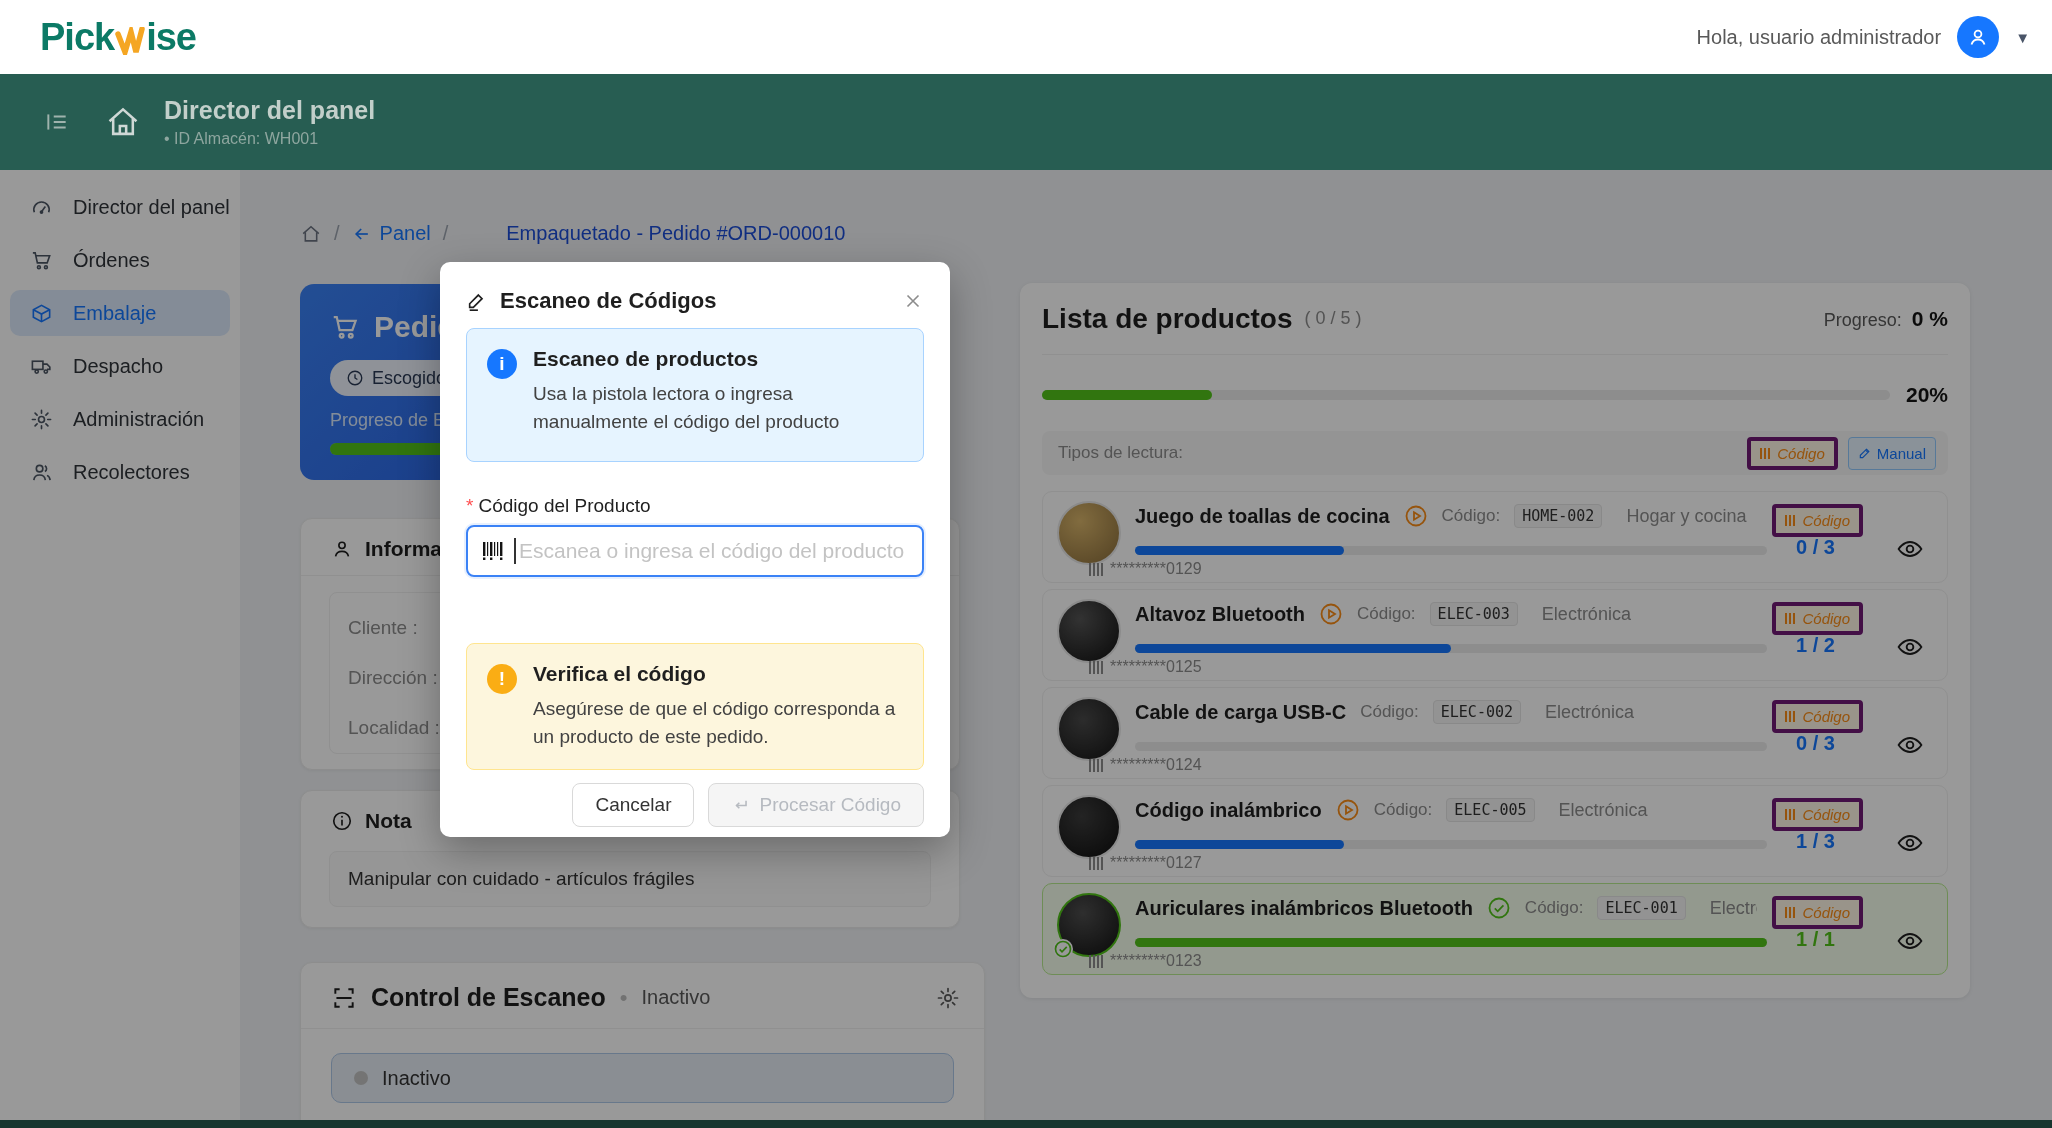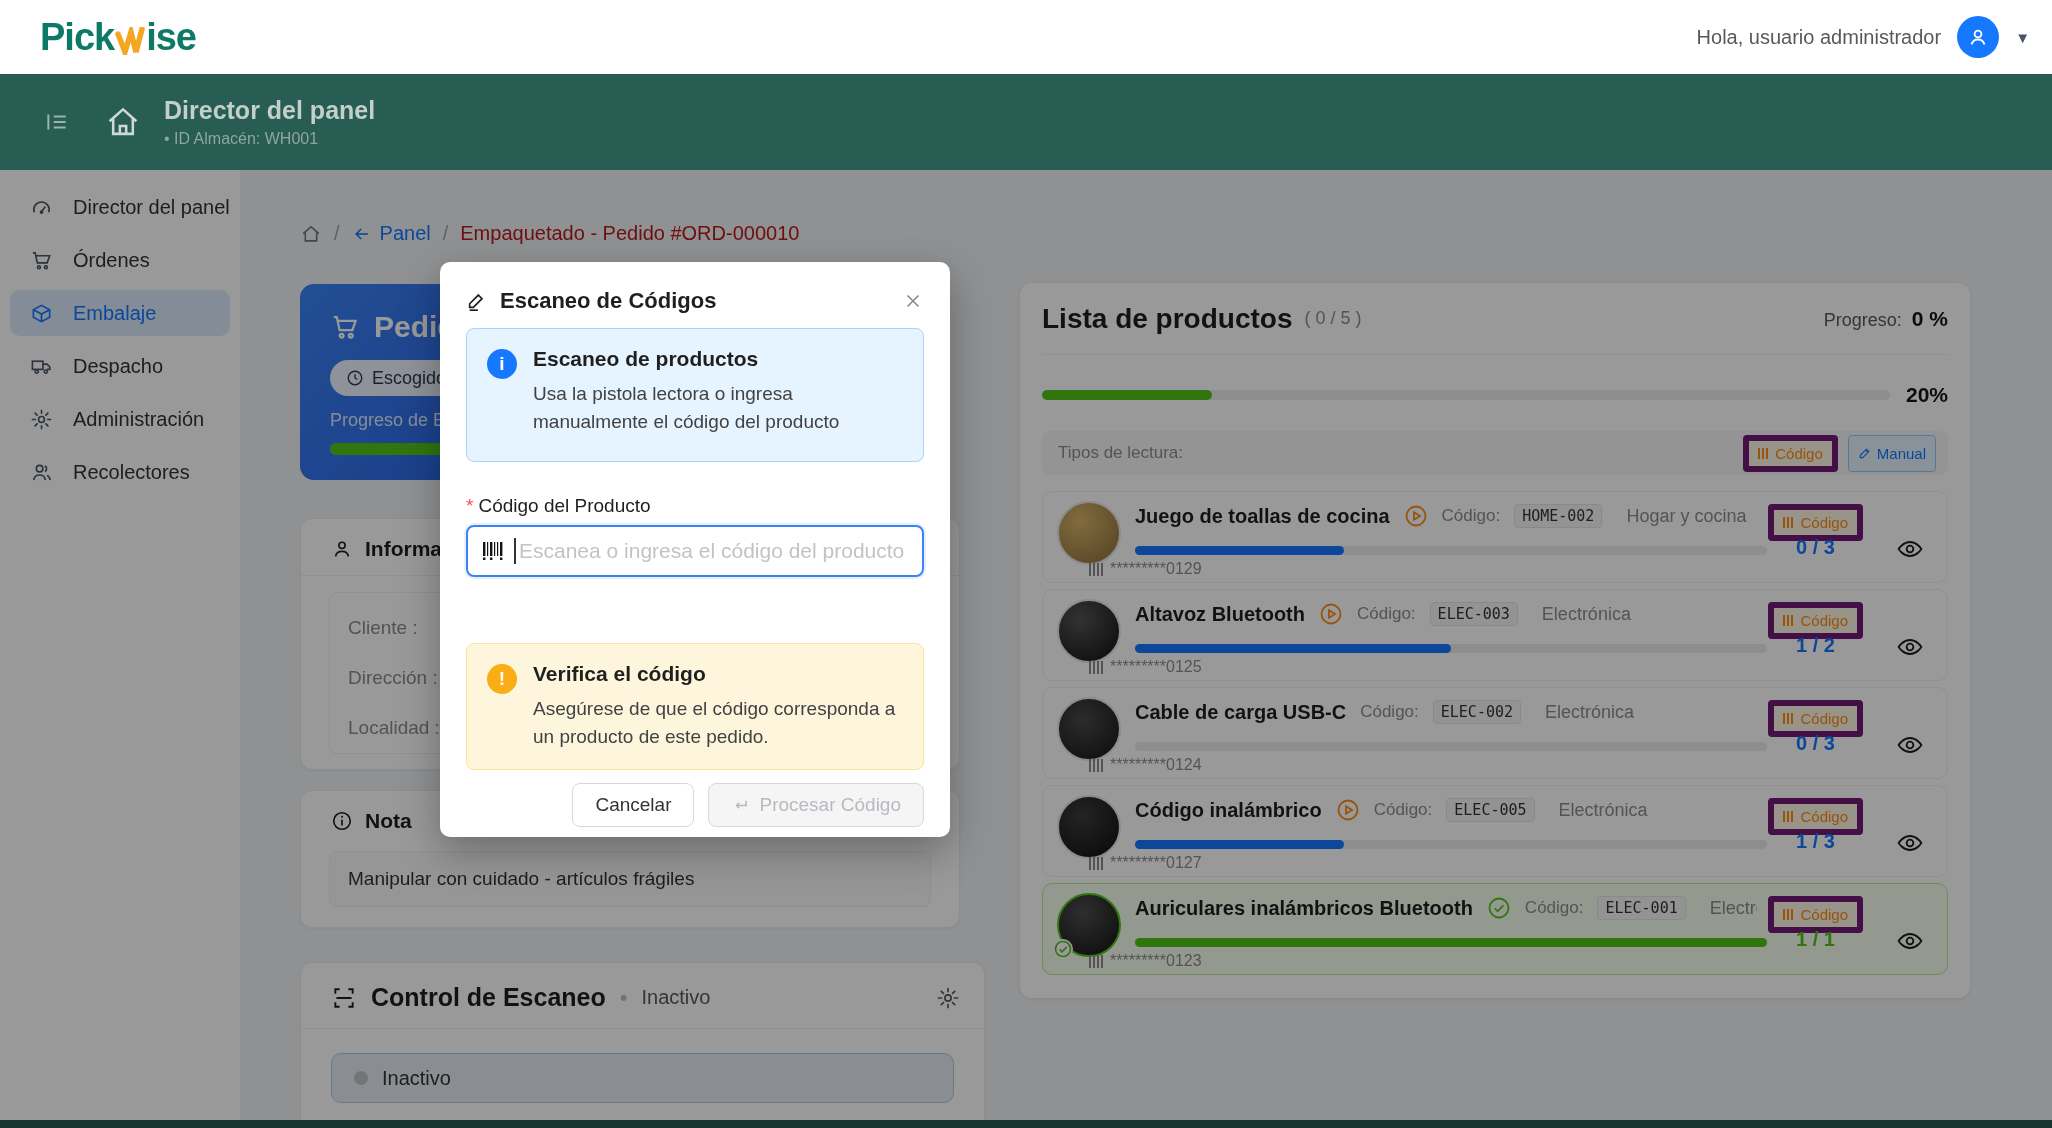--- a/index.html
+++ b/index.html
@@ -33,21 +33,21 @@
   .side-item.active { background:#dceafc; color:#1677ff; }
   .side-item.active .sic { color:#1677ff; }
   .side-item .chev { margin-left:22px; color:#30343a; }
 
   
   .content { position:absolute; left:240px; top:170px; width:1812px; height:958px; background:#f0f2f5; z-index:10; }
   .crumbs { position:absolute; left:60px; top:52px; display:flex; align-items:center; gap:12px; font-size:20px; }
   .crumbs .sep { color:#9ca3af; }
   .crumbs .home { color:#6b7280; }
   .crumb-link { color:#1677ff; display:flex; align-items:center; gap:8px; cursor:pointer; }
-  .crumb-cur { color:#b91c1c; }
+  .crumb-cur { color:#1d4ed8;margin-left:46px; }
 
   
   .card-blue { position:absolute; left:60px; top:114px; width:560px; height:196px; border-radius:14px;
                background:linear-gradient(135deg,#3b82f6,#1d4ed8); color:#fff; padding:26px 30px; }
   .cb-title { display:flex; align-items:center; gap:14px; font-size:30px; font-weight:bold; white-space:nowrap; }
   .cb-pill { margin-top:16px; display:inline-flex; align-items:center; gap:8px; background:rgba(255,255,255,0.92);
              color:#2b3a55; font-size:18px; border-radius:18px; height:36px; padding:0 16px; white-space:nowrap; }
   .cb-plabel { margin-top:14px; font-size:18px; color:#dbeafe; white-space:nowrap; }
   .cb-track { margin-top:12px; width:300px; height:12px; border-radius:6px; background:rgba(255,255,255,0.35); }
   .cb-fill { width:65%; height:12px; border-radius:6px; background:#52c41a; }
@@ -87,21 +87,21 @@
   .panel-pval { font-size:21px; font-weight:bold; color:#141414; }
   .panel-bar-row { display:flex; align-items:center; gap:16px; margin-top:28px; }
   .panel-track { flex:1; height:10px; border-radius:5px; background:#ebebeb; }
   .panel-fill { height:10px; border-radius:5px; background:#52c41a; }
   .panel-barlabel { font-size:21px; font-weight:bold; color:#141414; }
   .tipos { margin-top:24px; height:44px; background:#f7f7f7; border-radius:8px; display:flex; align-items:center;
            padding:0 12px 0 16px; }
   .tipos-label { font-size:17px; color:#8c8c8c; }
   .tipos-badges { margin-left:auto; display:flex; gap:10px; }
   .chip { display:inline-flex; align-items:center; gap:5px; font-size:15px; border-radius:4px; padding:4px 9px; cursor:pointer; }
-  .chip.orange { color:#fa8c16; background:#fff7e6; border:6px solid #701a75; }
+  .chip.orange { color:#fa8c16; background:#fff7e6; border:4px solid #701a75;font-style:italic; }
   .chip.blue { color:#1677ff; background:#e6f4ff; border:1px solid #91caff; }
   .bars { display:inline-block; width:12px; height:11px;
           background:repeating-linear-gradient(90deg,currentColor 0 2px,transparent 2px 4px); }
   .bars.sm { width:14px; height:13px; color:#8c8c8c; }
 
   .plist { margin-top:16px; display:flex; flex-direction:column; gap:6px; }
   .prow { position:relative; height:92px; border:1px solid #f0f0f0; border-radius:10px; background:#fff; }
   .prow.done { background:#f6ffed; border-color:#b7eb8f; }
   .pavatar { position:absolute; left:14px; top:9px; width:64px; height:64px; border-radius:50%;
              background:radial-gradient(circle at 35% 30%,#6b6b6b,#1c1c1c); border:2px solid #e8e8e8; }

